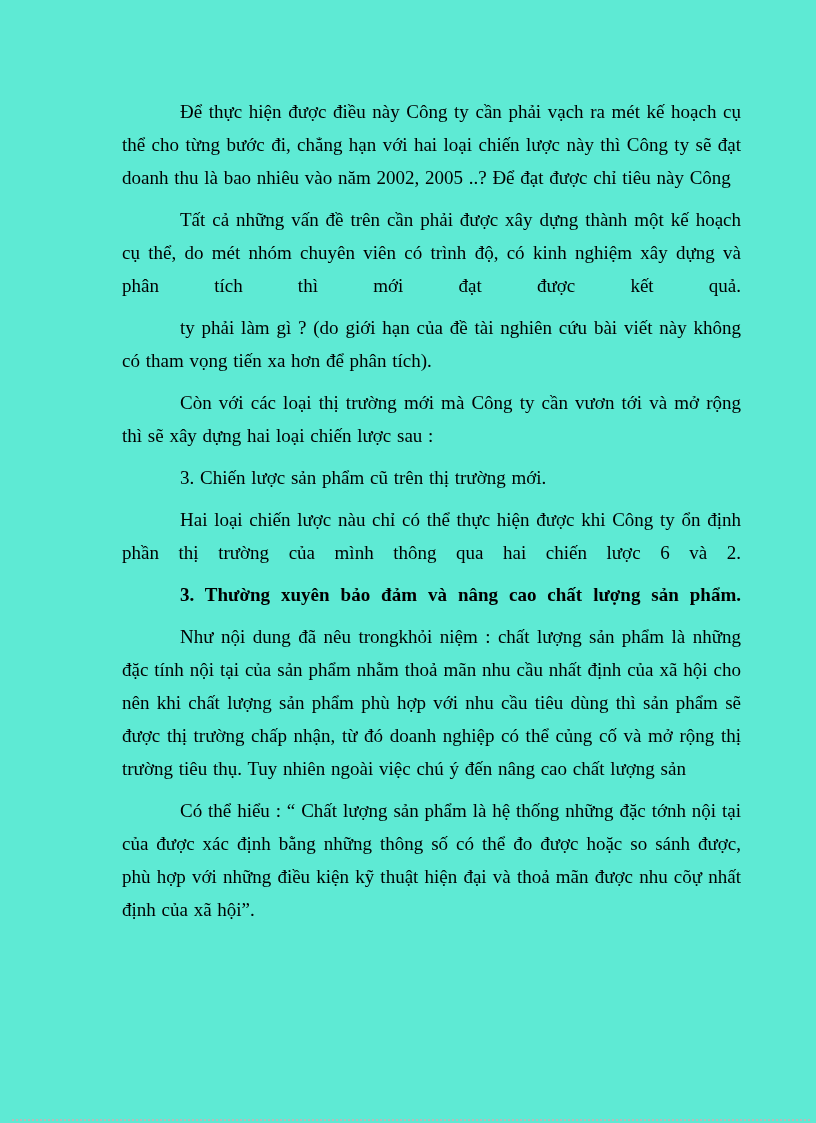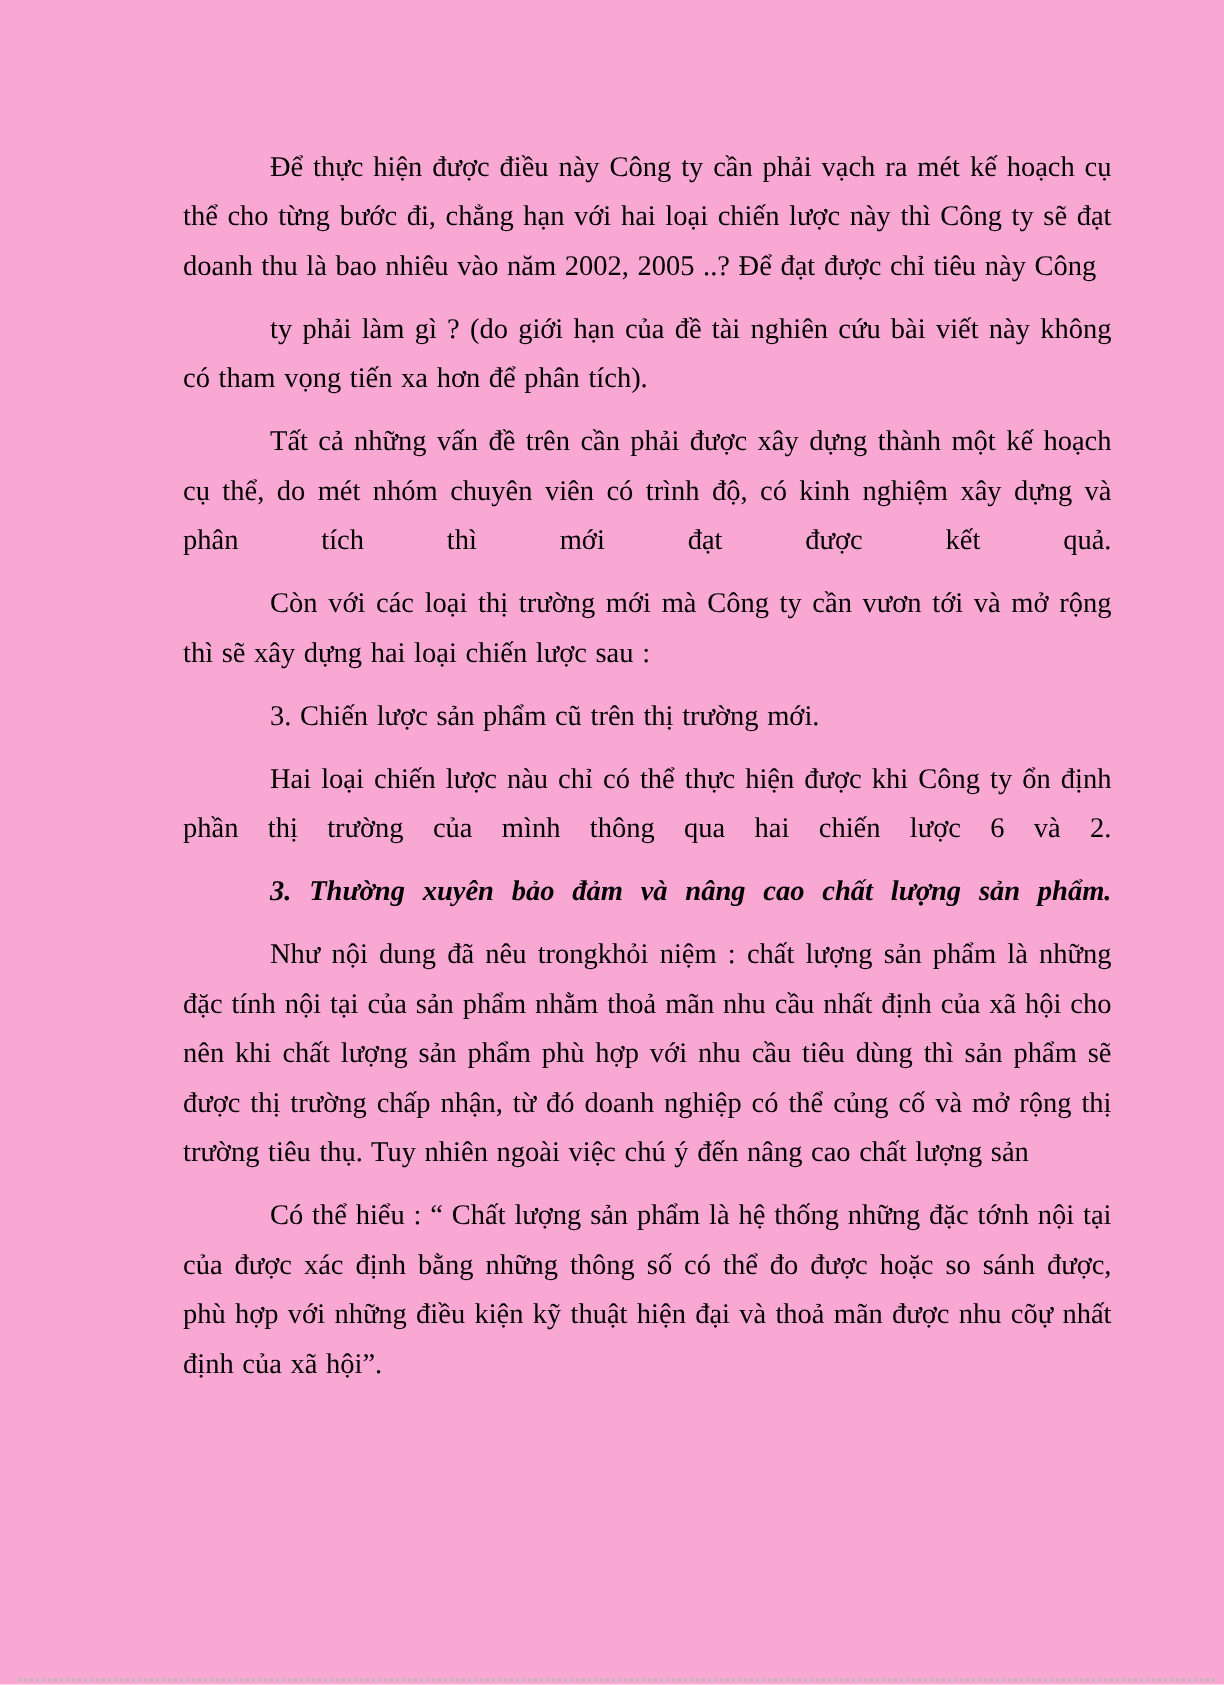--- a/index.html
+++ b/index.html
@@ -10,21 +10,21 @@
   body {
     width: 816px;
     height: 1123px;
     overflow: hidden;
     position: relative;
   }
   .page {
     position: relative;
     width: 816px;
     height: 1123px;
-    background: #f9a8d4;
+    background: #5eead4;
     box-sizing: border-box;
     padding: 95px 75px 0 122px;
     font-family: "Liberation Serif", "DejaVu Serif", serif;
     font-size: 19px;
     line-height: 33px;
     color: #000000;
     -webkit-font-smoothing: none;
   }
   .para {
     margin: 0 0 9px 0;
@@ -32,41 +32,40 @@
     text-justify: inter-word;
     text-indent: 58px;
     word-spacing: 1px;
   }
   .para.spread {
     text-align-last: justify;
     -moz-text-align-last: justify;
   }
   .para.bold {
     font-weight: bold;
-    font-style: italic;
   }
   .bottom-dots {
     position: absolute;
     left: 12px;
     right: 6px;
     bottom: 2px;
     height: 0;
     border-top: 2px dotted #b9b9b9;
   }
 </style>
 </head>
 <body>
 
 <div class="page">
 
   <p class="para">Để thực hiện được điều này Công ty cần phải vạch ra mét kế hoạch cụ thể cho từng bước đi, chẳng hạn với hai loại chiến lược này thì Công ty sẽ đạt doanh thu là bao nhiêu vào năm 2002, 2005 ..? Để đạt được chỉ tiêu này Công</p>
 
+  <p class="para spread">Tất cả những vấn đề trên cần phải được xây dựng thành một kế hoạch cụ thể, do mét nhóm chuyên viên có trình độ, có kinh nghiệm xây dựng và phân tích thì mới đạt được kết quả.</p>
+
   <p class="para">ty phải làm gì ? (do giới hạn của đề tài nghiên cứu bài viết này không có tham vọng tiến xa hơn để phân tích).</p>
-
-  <p class="para spread">Tất cả những vấn đề trên cần phải được xây dựng thành một kế hoạch cụ thể, do mét nhóm chuyên viên có trình độ, có kinh nghiệm xây dựng và phân tích thì mới đạt được kết quả.</p>
 
   <p class="para">Còn với các loại thị trường mới mà Công ty cần vươn tới và mở rộng thì sẽ xây dựng hai loại chiến lược sau :</p>
 
   <p class="para">3. Chiến lược sản phẩm cũ trên thị trường mới.</p>
 
 
   <p class="para spread">Hai loại chiến lược nàu chỉ có thể thực hiện được khi Công ty ổn định phần thị trường của mình thông qua hai chiến lược 6 và 2.</p>
 
   <p class="para spread bold">3. Thường xuyên bảo đảm và nâng cao chất lượng sản phẩm.</p>
 

